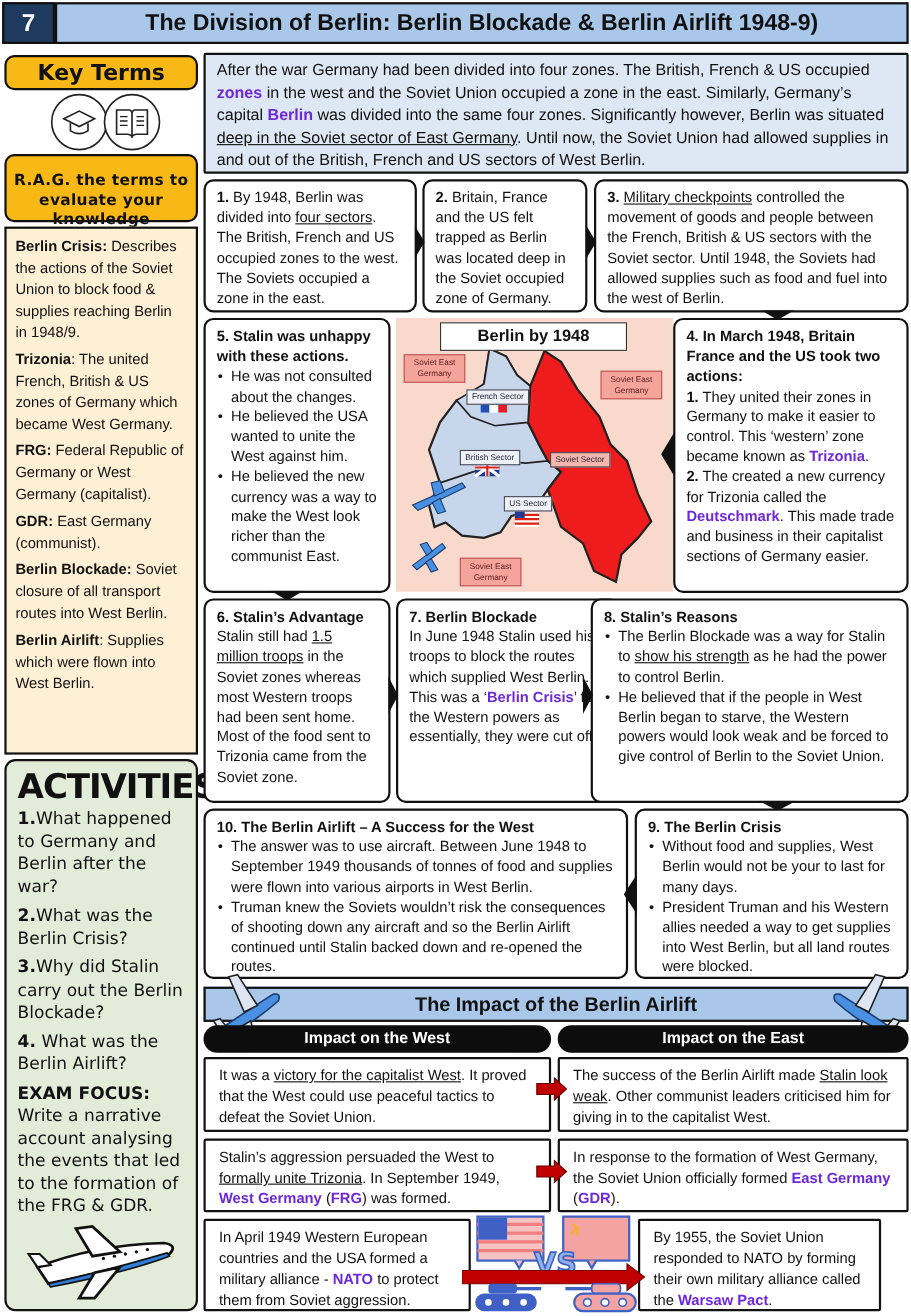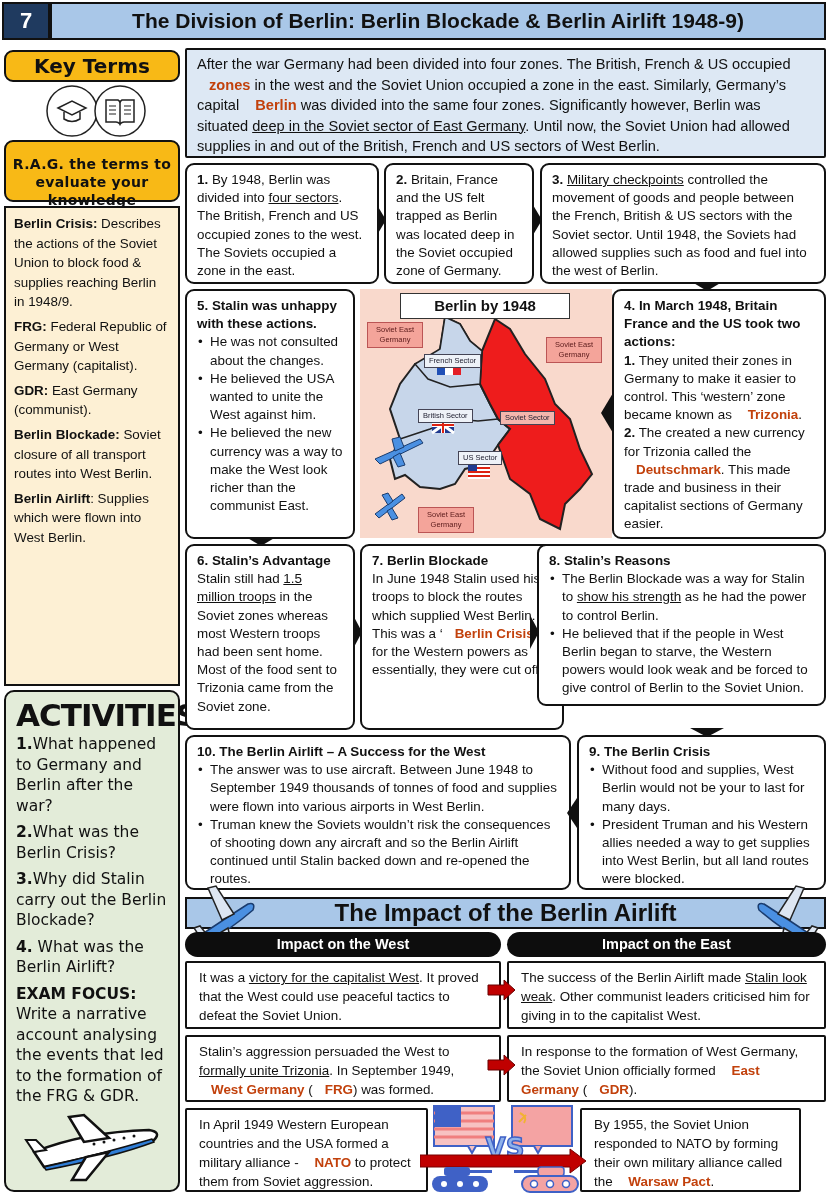--- a/index.html
+++ b/index.html
@@ -1,21 +1,21 @@
 <!DOCTYPE html>
 <html><head>
 <meta charset="utf-8">
 <style>
   * { box-sizing: border-box; margin: 0; padding: 0; }
   html, body { width: 828px; height: 1196px; background: #ffffff; overflow: hidden; }
   body { position: relative; font-family: "Liberation Sans", sans-serif; color: #111; }
   .abs { position: absolute; }
   .box { position: absolute; background: #fff; border: 2.5px solid #111; border-radius: 9px; padding: 6px 10px; font-size: 13.4px; line-height: 18.2px; }
   .hd { font-weight: bold; }
-  .red { color: #c2410c; font-weight: bold; margin-left: 12px; }
+  .red { color: #6d28d9; font-weight: bold; }
   .ul { text-decoration: underline; }
   ul.bul { list-style: none; }
   ul.bul li { position: relative; padding-left: 13px; }
   ul.bul li::before { content: "•"; position: absolute; left: 1px; top: 0; }
   .comic { font-family: "DejaVu Sans", sans-serif; }
 
   
   #title-num { left: 2px; top: 2px; width: 48px; height: 38px; background: #1f3a5f; color: #fff; font-weight: bold; font-size: 22px; display:flex; align-items:center; justify-content:center; border: 2px solid #111; }
   #title-bar { left: 50px; top: 2px; width: 776px; height: 38px; background: #a9c7e8; border: 2px solid #111; display:flex; align-items:center; justify-content:center; font-weight: bold; font-size: 21px; }
 
@@ -37,21 +37,21 @@
   
   #intro { left: 185px; top: 48px; width: 641px; height: 110px; background: #dde8f4; border: 2.5px solid #111; border-radius: 2px; padding: 4px 10px; font-size: 14.6px; line-height: 20.6px; }
 
   
   #map { left: 360px; top: 289px; width: 252px; height: 249px; background: #f9d9cc; }
   #map-title { left: 40px; top: 4px; width: 170px; height: 26px; background: #fff; border: 1.5px solid #333; text-align:center; font-weight: bold; font-size: 15px; line-height: 23px; }
   .map-lbl { position: absolute; background: #f4a49a; border: 1px solid #b55; font-size: 7.5px; line-height: 10px; text-align: center; color: #5a1a1a; padding: 2px 3px; }
   .sec-lbl { position: absolute; background: #eef2f8; border: 1px solid #445; font-size: 7.5px; line-height: 10px; color: #223; padding: 1px 4px; }
 
   
-  #impact-bar { left: 185px; top: 897px; width: 641px; height: 32px; background: #a9c7e8; border: 2.5px solid #111; font-weight: bold; font-size: 24px; text-align: center; line-height: 28px; }
+  #impact-bar { left: 185px; top: 897px; width: 641px; height: 32px; background: #a9c7e8; border: 2.5px solid #111; font-weight: bold; font-size: 18px; text-align: center; line-height: 28px; }
   .pill-black { position: absolute; top: 932px; height: 25px; background: #0d0d0d; color: #fff; border-radius: 13px; font-weight: bold; font-size: 14.5px; text-align: center; line-height: 25px; }
   .ibox { position: absolute; background: #fff; border: 2.5px solid #111; border-radius: 2px; padding: 5px 12px; font-size: 13.4px; line-height: 19px; }
   .red-arrow { position: absolute; }
 </style>
 </head>
 <body>
 
 <div id="title-num" class="abs">7</div>
 <div id="title-bar" class="abs">The Division of Berlin: Berlin Blockade &amp; Berlin Airlift 1948-9)</div>
 
@@ -65,20 +65,21 @@
   <g>
     <circle cx="84" cy="27" r="25" fill="#fff" stroke="#222" stroke-width="1.5"></circle>
     <path d="M70 16 H82 Q84 17 84 19 V40 Q82 38 80 38 H70 Z M98 16 H86 Q84 17 84 19 V40 Q86 38 88 38 H98 Z" fill="none" stroke="#222" stroke-width="1.5"></path>
     <path d="M73 22 H80 M73 26 H80 M73 30 H80 M88 22 H95 M88 26 H95 M88 30 H95" stroke="#222" stroke-width="1.2"></path>
   </g>
 </svg>
 <div id="rag-pill" class="yellow-pill comic">R.A.G. the terms to evaluate your knowledge</div>
 
 <div id="terms-box" class="abs">
   <p><b>Berlin Crisis:</b><span> Describes the actions of the Soviet Union to block food &amp; supplies reaching Berlin in 1948/9.</span></p>
+  <p><b>Trizonia</b><span>: The united French, British &amp; US zones of Germany which became West Germany.</span></p>
   <p><b>FRG:</b><span> Federal Republic of Germany or West Germany (capitalist).</span></p>
   <p><b>GDR:</b><span> East Germany (communist).</span></p>
   <p><b>Berlin Blockade:</b><span> Soviet closure of all transport routes into West Berlin.</span></p>
   <p><b>Berlin Airlift</b><span>: Supplies which were flown into West Berlin.</span></p>
 </div>
 
 <div id="act-box" class="abs comic">
   <div id="act-title">ACTIVITIES</div>
   <ol>
     <li><span class="num">1.</span><span>What happened to Germany and Berlin after the war?</span></li>
@@ -194,21 +195,21 @@
   </svg>
 
 <div class="box" style="left:185px; top:544px; width:170px; height:186px;">
   <div class="hd">6. Stalin’s Advantage</div>
   <span>Stalin still had </span><span class="ul">1.5 million troops</span><span> in the Soviet zones whereas most Western troops had been sent home. Most of the food sent to Trizonia came from the Soviet zone.</span>
 </div>
 <div class="box" style="left:360px; top:544px; width:204px; height:186px;">
   <div class="hd">7. Berlin Blockade</div>
   <span>In June 1948 Stalin used his troops to block the routes which supplied West Berlin. This was a ‘</span><span class="red">Berlin Crisis</span><span>’ for the Western powers as essentially, they were cut off.</span>
 </div>
-<div class="box" style="left:537px; top:544px; width:289px; height:162px;">
+<div class="box" style="left:537px; top:544px; width:289px; height:186px;">
   <div class="hd">8. Stalin’s Reasons</div>
   <ul class="bul">
     <li><span>The Berlin Blockade was a way for Stalin to </span><span class="ul">show his strength</span><span> as he had the power to control Berlin.</span></li>
     <li>He believed that if the people in West Berlin began to starve, the Western powers would look weak and be forced to give control of Berlin to the Soviet Union.</li>
   </ul>
 </div>
 <svg class="abs" style="left:353px; top:615px;" width="10" height="34">
     <path d="M0 0 L9 17 L0 34 Z" fill="#111"></path>
   </svg>
 <svg class="abs" style="left:530px; top:615px;" width="10" height="34">

